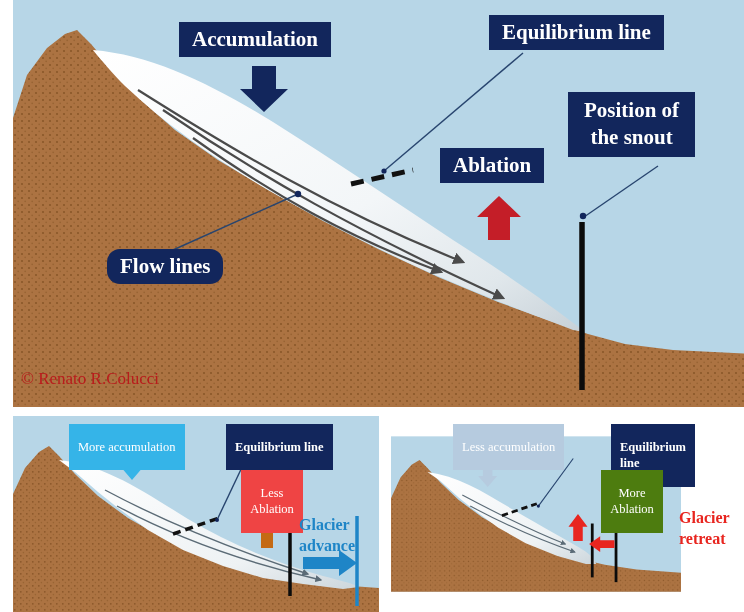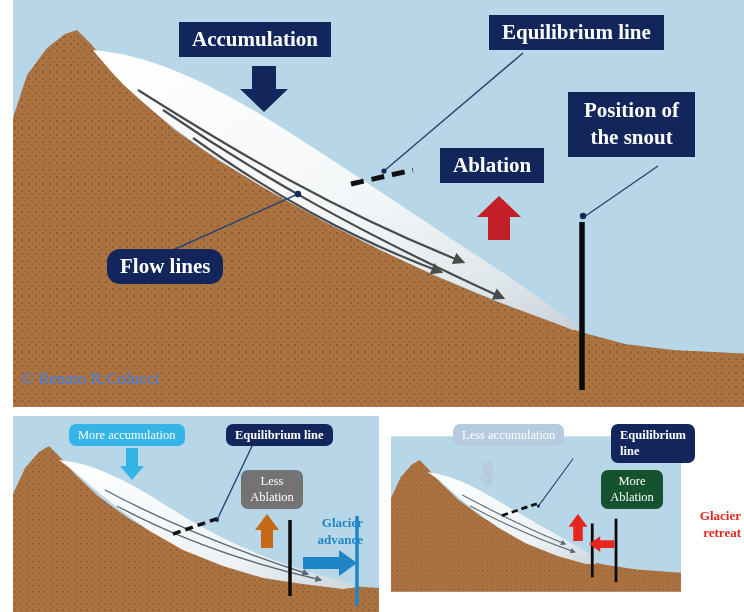--- a/index.html
+++ b/index.html
@@ -11,31 +11,31 @@
   .panel-retreat { left:378px; top:416px; width:290px; height:196px; }
   .panel svg { display:block; width:100%; height:100%; }
 
   .flow   { fill:none; stroke:#4a4a4a; stroke-width:2.2; }
   .flowsm { fill:none; stroke:#5b6b76; stroke-width:1.4; }
   .ptr    { stroke:#28456f; stroke-width:1.4; }
 
   .lbl  { position:absolute; color:#ffffff; line-height:1.3; }
   .navy { background:#12265c; }
   .big  { font-size:21px; font-weight:bold; padding:4px 13px; }
-  .sm   { font-size:12.5px; padding:3px 9px;border-radius:7px; }
+  .sm   { font-size:12.5px; padding:15px 9px; }
   .bold { font-weight:bold; }
   .center { text-align:center; }
   .pre  { white-space:pre-line; }
-  .status { background:none; font-weight:bold; font-size:13px; line-height:1.3;
-            text-align:right; white-space:pre-line; }
-  .credit { position:absolute; color:#3b82f6; font-size:17px; }
+  .status { background:none; font-weight:bold; font-size:16px; line-height:1.3;
+            text-align:left; white-space:pre-line; }
+  .credit { position:absolute; color:#b91c1c; font-size:17px; }
   .cyanbg   { background:#35b4e8; }
   .palebg   { background:#b6cbdf; }
-  .orangebg { background:#737373; }
-  .redbg    { background:#14532d; }
+  .orangebg { background:#ef4444; }
+  .redbg    { background:#4d7c0f; }
   .bluetx   { color:#1e85c7; }
   .redtx    { color:#e8251f; }
 </style>
 </head>
 <body>
 
 <div id="figure">
 
   <section class="panel panel-main">
     <svg viewBox="0 0 744 407">

